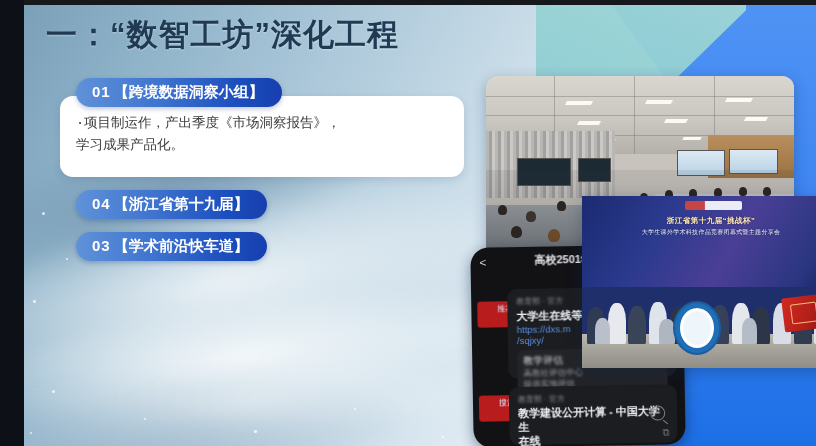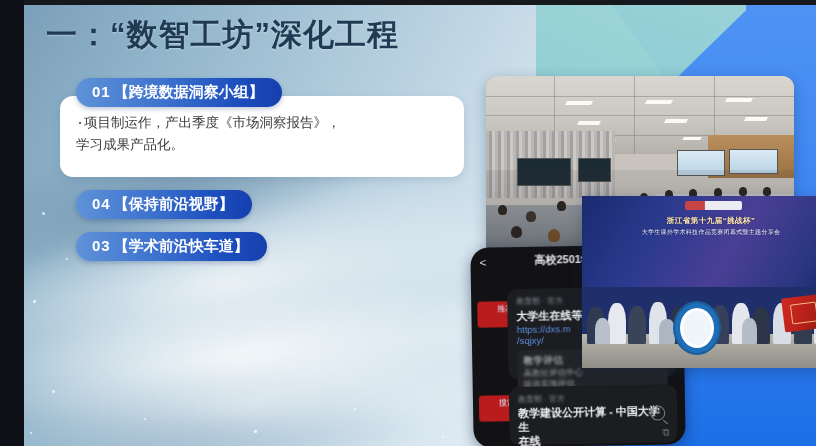--- a/index.html
+++ b/index.html
@@ -209,21 +209,21 @@
         <span class="num">01</span><span>【跨境数据洞察小组】</span>
       </div>
       <div class="body">
         <p>·项目制运作，产出季度《市场洞察报告》，
  学习成果产品化。</p>
       </div>
     </div>
 
     <div class="card">
       <div class="badge">
-        <span class="num">04</span><span>【保持前沿视野】</span>
+        <span class="num">04</span><span>【浙江省第十九届】</span>
       </div>
     </div>
 
     <div class="card">
       <div class="badge">
         <span class="num">03</span><span>【学术前沿快车道】</span>
       </div>
     </div>
 
   </div>

